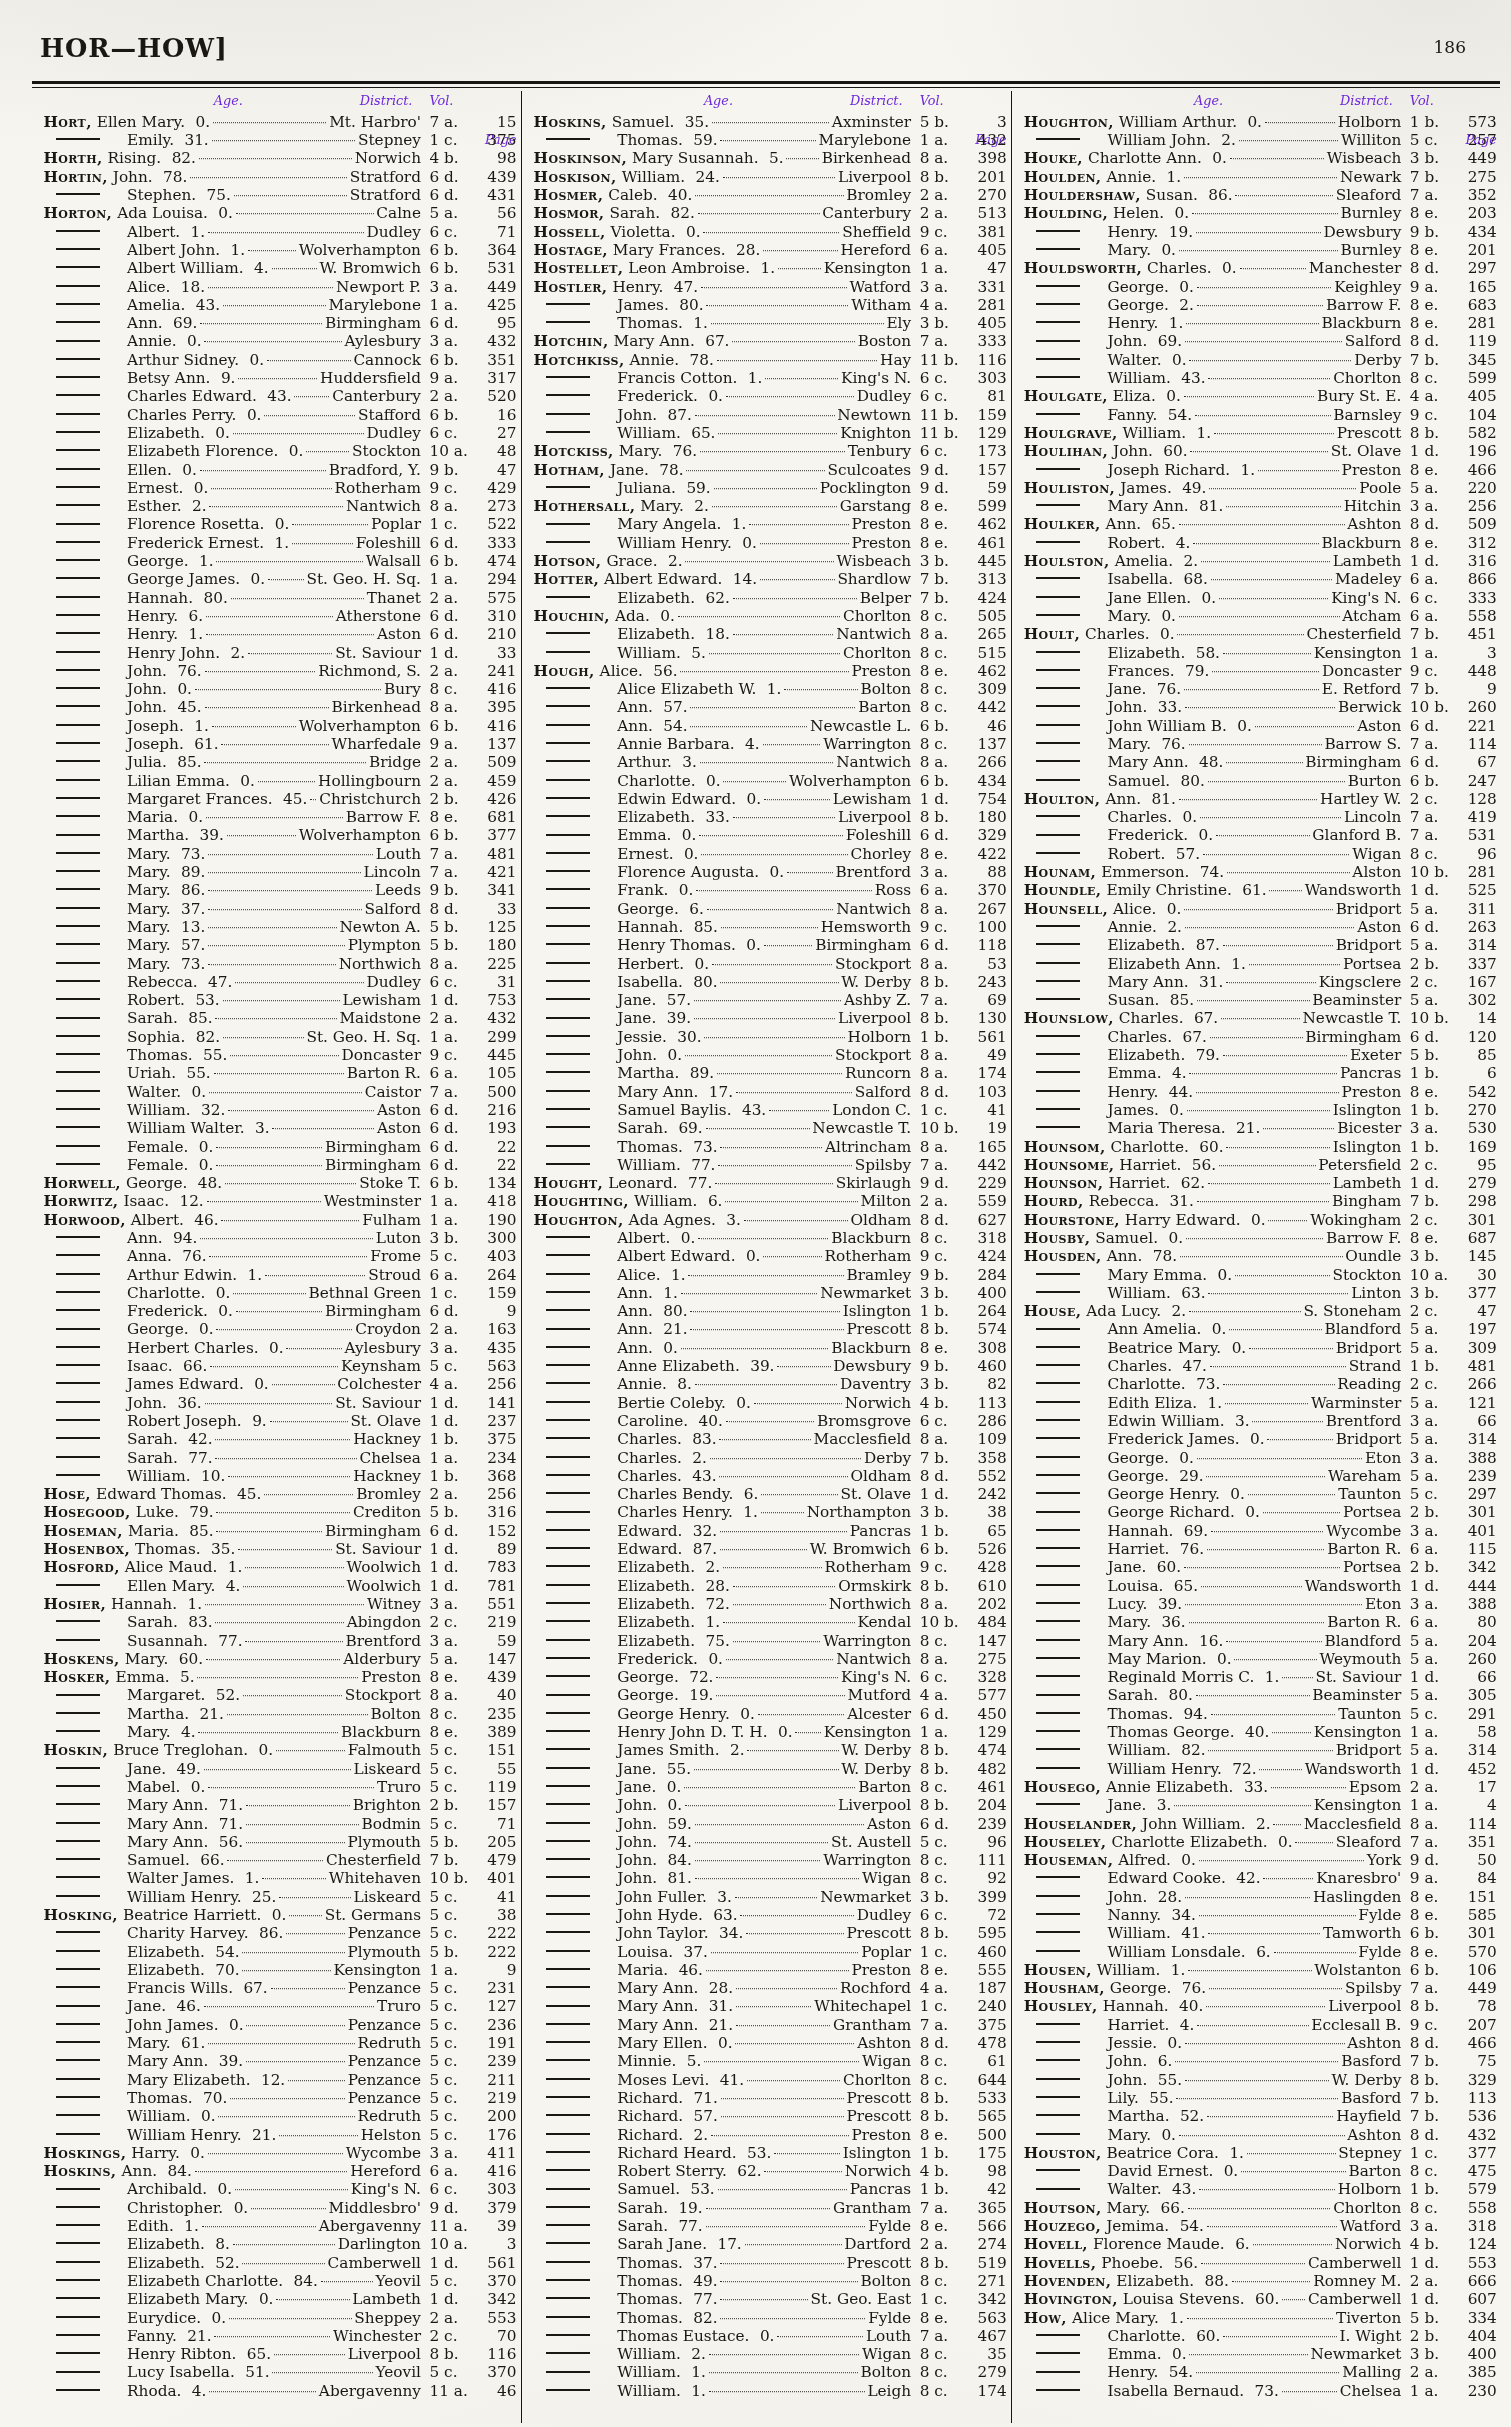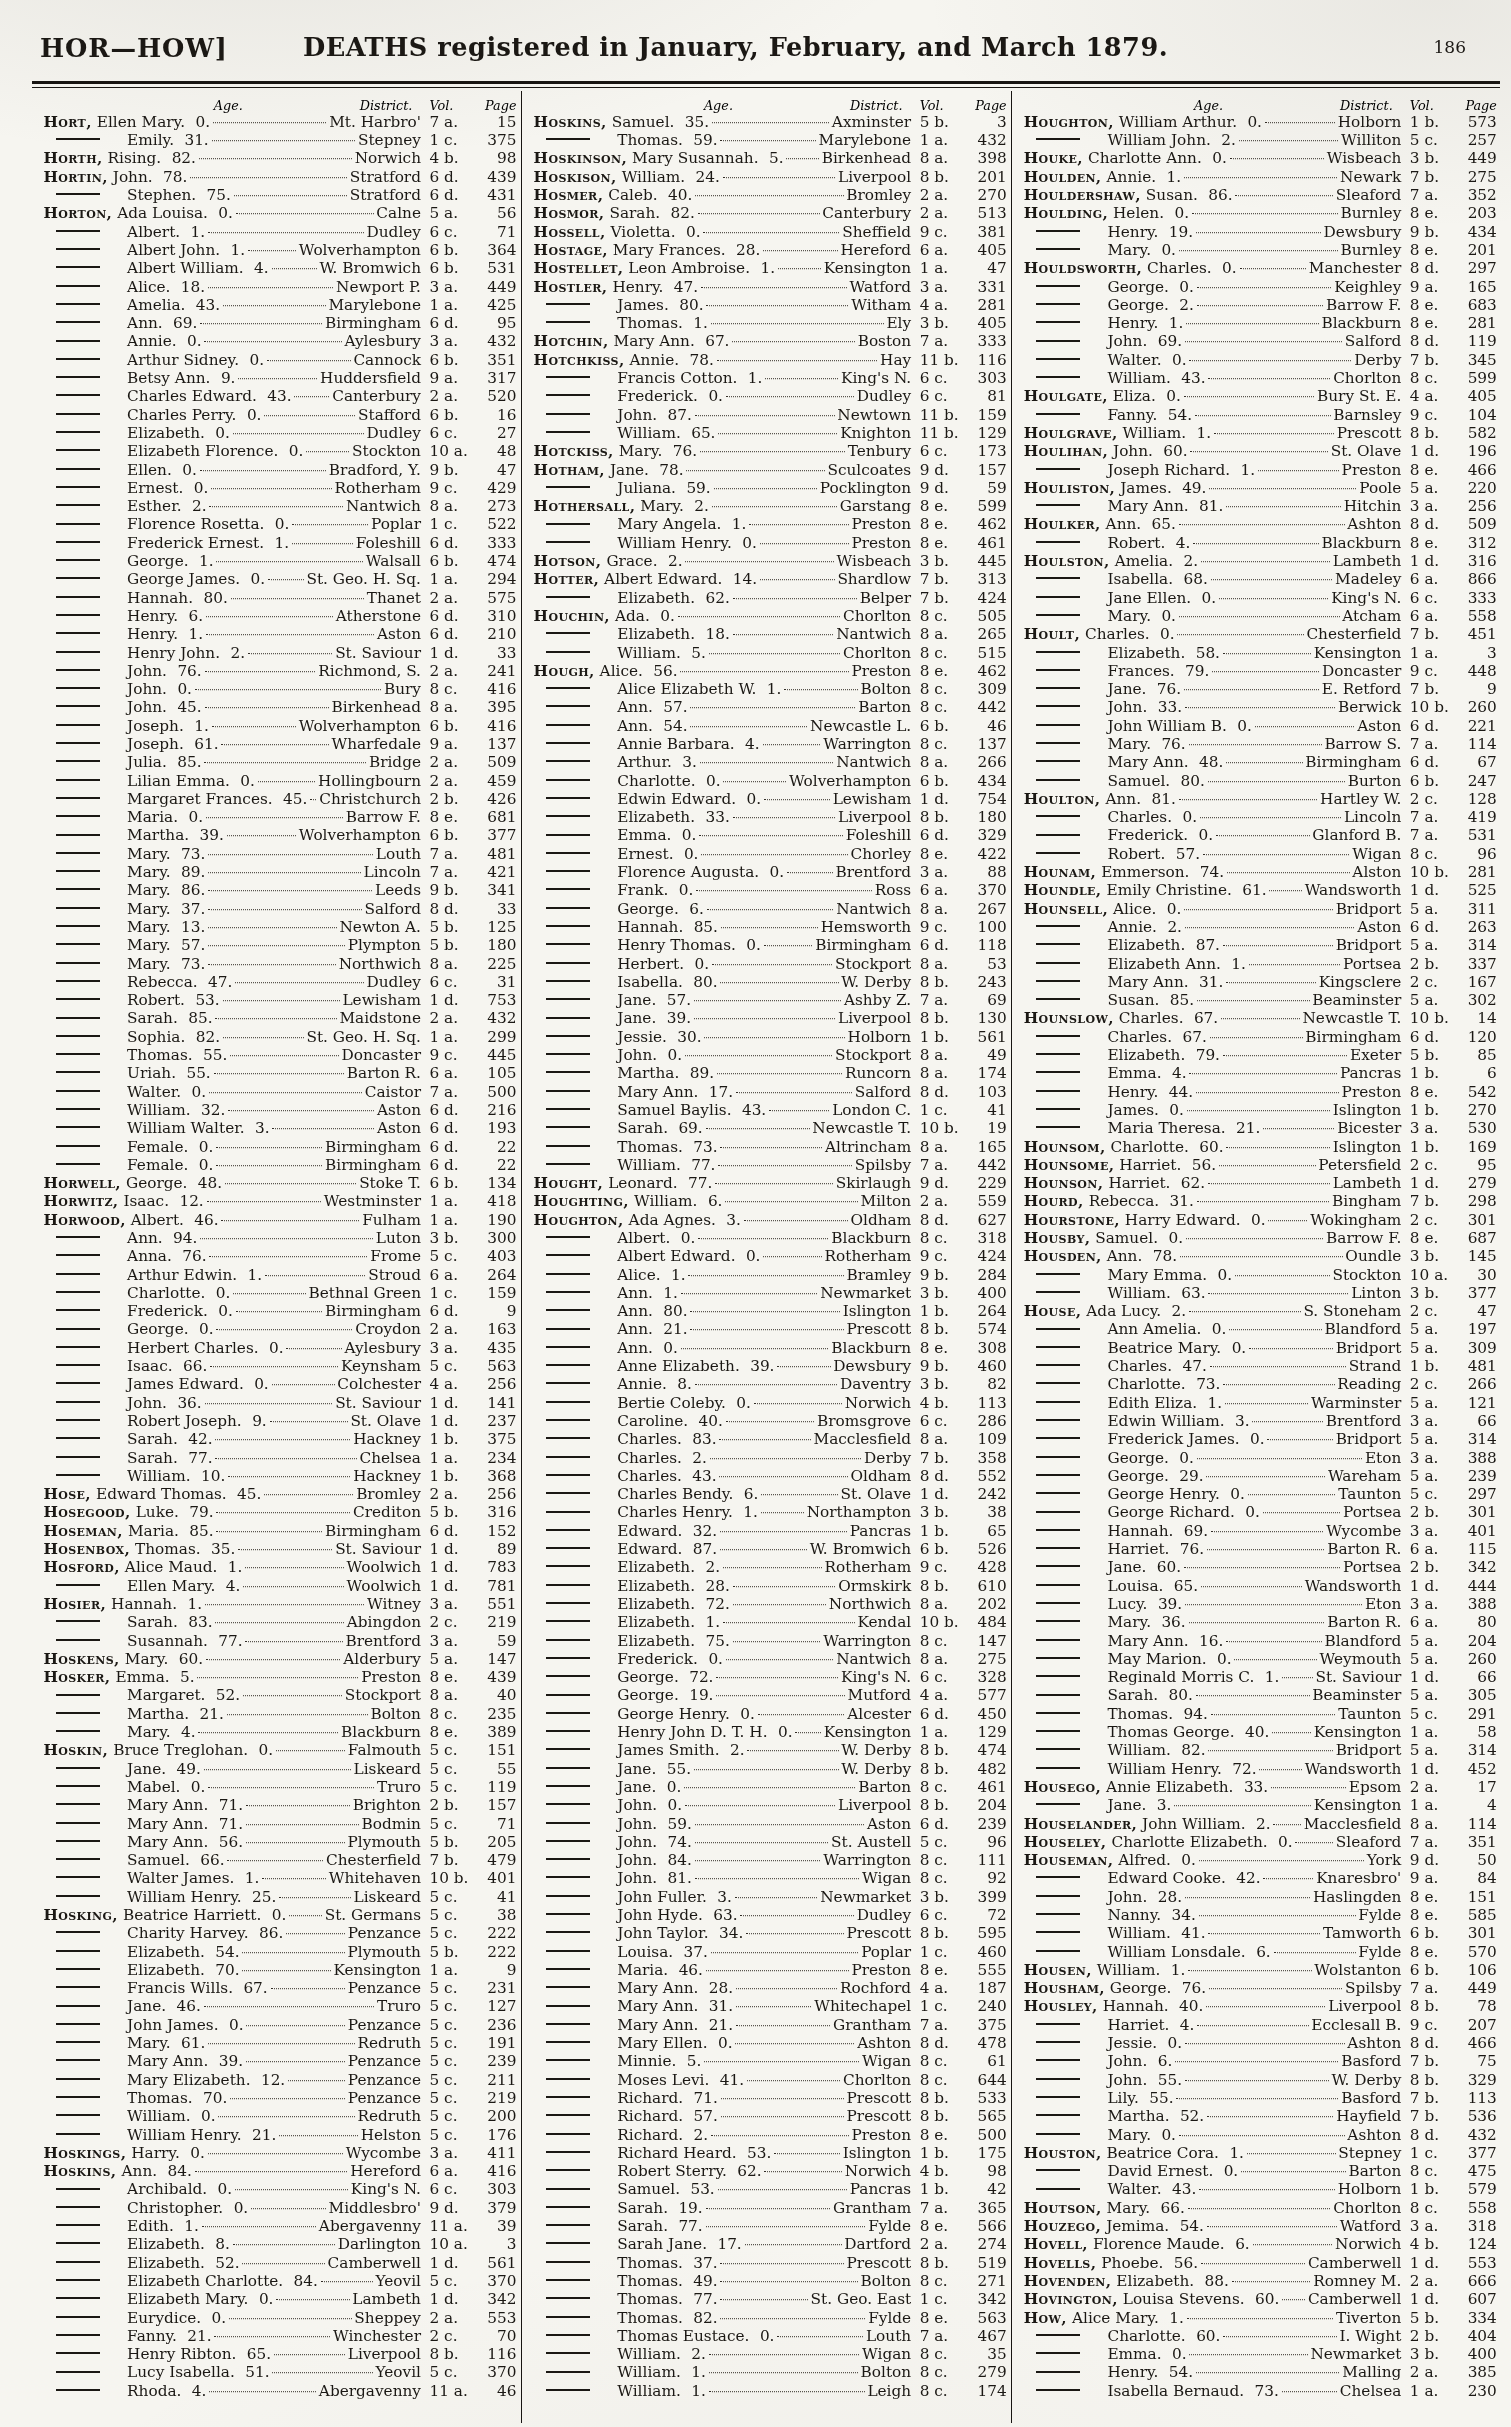--- a/index.html
+++ b/index.html
@@ -15,42 +15,41 @@
   }
   .page-header{position:absolute;top:22px;left:40px;right:28px;height:49px;}
   .hdr-left{position:absolute;left:0;top:11.4px;font-size:25.6px;font-weight:700;letter-spacing:0.9px;}
   .hdr-title{position:absolute;left:50%;top:9.5px;transform:translateX(-53%);font-size:25.6px;font-weight:700;letter-spacing:0.5px;white-space:nowrap;}
   .hdr-page{position:absolute;right:17px;top:15px;font-size:17px;}
   .head-rule{position:absolute;top:81px;left:32px;right:11.4px;height:2.8px;
     border-top:3.8px solid #181512;border-bottom:0.9px solid #181512;}
   .columns{position:absolute;top:91px;left:32px;right:9.5px;bottom:3.8px;display:flex;}
   .col{flex:1 1 0;padding:1.9px 4.7px 0 11.4px;overflow:hidden;}
   .col + .col{border-left:1.9px solid #181512;}
-  .hdrrow{display:flex;align-items:flex-end;height:20px;font-style:italic;font-size:12.8px;color:#000000;}
+  .hdrrow{display:flex;height:20px;font-style:italic;font-size:12.8px;color:#6d28d9;}
   .h-age{margin-left:36%;}
   .h-district{flex:1;text-align:right;padding-right:9.5px;}
   .h-vol{flex:0 0 49px;padding-left:7.6px;}
   .h-page{flex:0 0 38px;text-align:right;margin-top:39px;}
   .row{display:flex;align-items:baseline;height:18.3px;font-size:15.3px;line-height:18px;white-space:nowrap;}
   .name{flex:0 0 auto;}
   .surname{font-weight:700;font-variant:small-caps;letter-spacing:0.4px;}
   .dash{display:inline-block;width:44px;border-top:2.2px solid #1b1814;margin:0 0 3.8px 12.3px;vertical-align:middle;}
   .dash + .given{margin-left:27.4px;}
   .age{margin-left:10.4px;}
   .leader{flex:1 1 auto;min-width:5.7px;margin:0 2.8px;border-bottom:1.9px dotted #332e27;transform:translateY(-3.8px);}
   .district{flex:0 0 auto;}
   .vol{flex:0 0 49px;padding-left:8.5px;}
   .pg{flex:0 0 38px;text-align:right;}
 </style>
 </head>
 <body>
 
 <div class="page-header">
   <span class="hdr-left">HOR—HOW]</span>
-  <span class="hdr-title">DEATHS registered in January, February, and March 1879.</span>
   <span class="hdr-page">186</span>
 </div>
 
 <div class="head-rule"></div>
 
 <div class="columns">
   <div class="col">
       <div class="hdrrow">
         <span class="h-age">Age.</span>
         <span class="h-district">District.</span>

